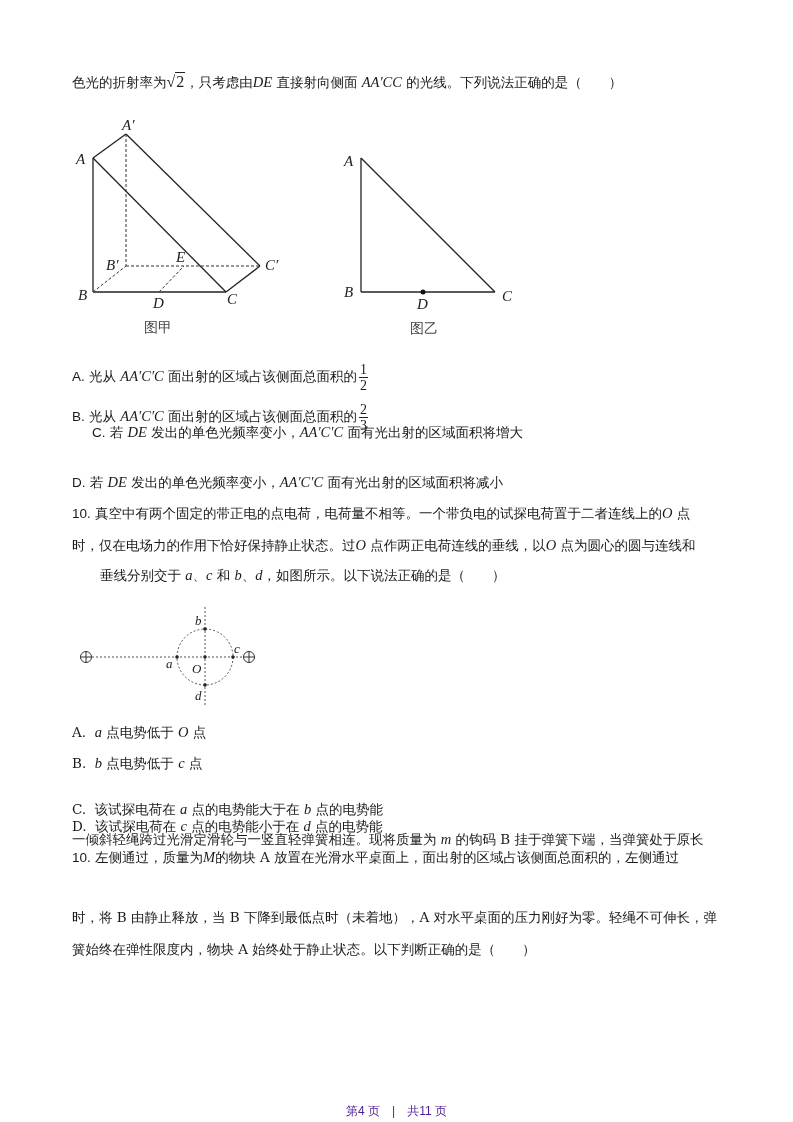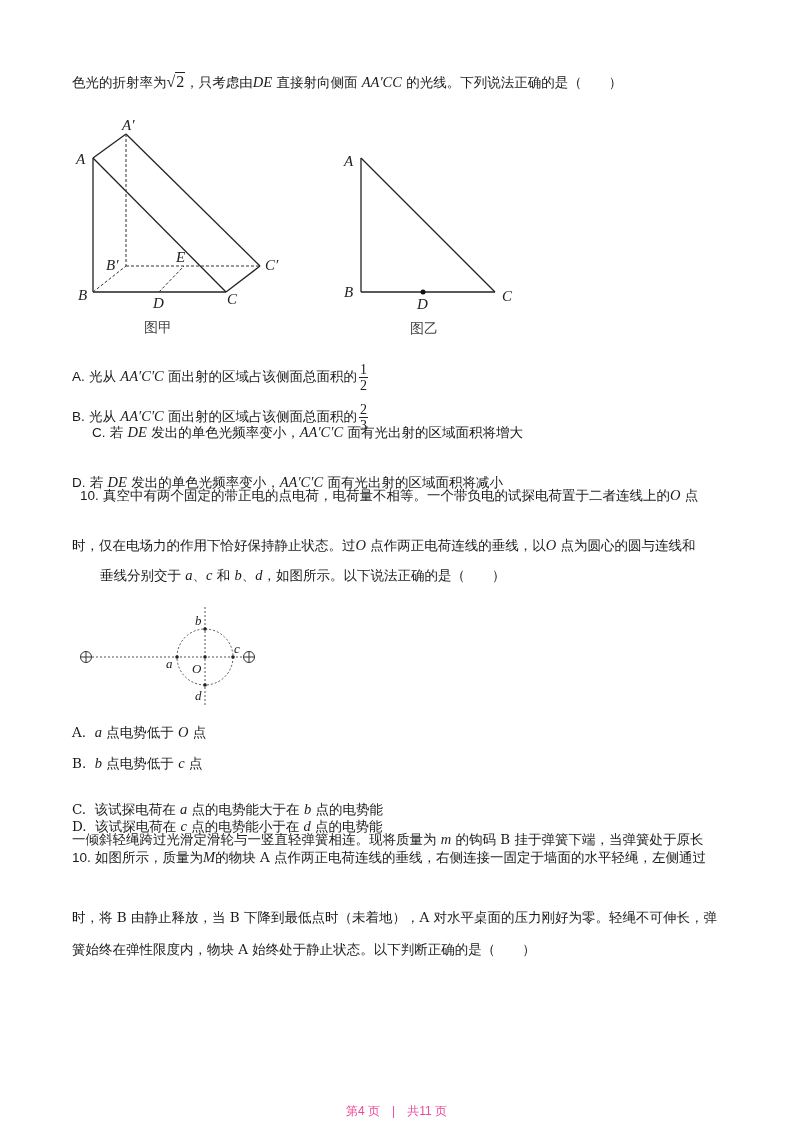--- a/index.html
+++ b/index.html
@@ -9,21 +9,21 @@
   .sans { font-family: "Liberation Sans", "DejaVu Sans", sans-serif; }
   i.m { font-family: "Liberation Serif", serif; font-style: italic; font-size: 14.5px; }
   .frac { display: inline-block; vertical-align: middle; text-align: center; font-family: "Liberation Serif", serif; font-size: 14px; line-height: 15px; margin-left: 2px; }
   .frac span { display: block; padding: 0 1px; }
   .frac .num { border-bottom: 1px solid #222; }
   .sqrt { font-family: "Liberation Serif", serif; font-size: 16px; }
   .sqrt .rad { border-top: 1px solid #222; padding: 0 1px; }
   svg text { font-family: "Liberation Serif", serif; font-style: italic; font-size: 15px; fill: #222; }
   svg text.cap { font-style: normal; font-family: "DejaVu Sans", sans-serif; font-size: 14px; fill: #444; }
   .footer { position: absolute; top: 1103px; left: 0; width: 793px; text-align: center;
-            font-family: "Liberation Sans", "DejaVu Sans", sans-serif; font-size: 12px; color: #ec4899; }
+            font-family: "Liberation Sans", "DejaVu Sans", sans-serif; font-size: 12px; color: #4c1d95; }
 </style>
 </head>
 <body>
 
 <div class="line" style="top:72px;">
   <span>色光的折射率为</span><span class="sqrt">√<span class="rad">2</span></span><span>，只考虑由</span><i class="m">DE</i> <span>直接射向侧面</span> <i class="m">AA′CC</i> <span>的光线。下列说法正确的是（　　）</span>
 </div>
 
 <svg style="position:absolute;left:60px;top:110px;" width="240" height="232" viewBox="0 0 240 232">
   <g stroke="#222" stroke-width="1.3" fill="none">
@@ -85,21 +85,21 @@
   <span>面有光出射的区域面积将增大</span>
 </div>
 <div class="line" style="top:472px;">
   <span class="sans">D.</span>
   <span>若</span>
   <i class="m">DE</i>
   <span>发出的单色光频率变小，</span><i class="m">AA′C′C</i>
   <span>面有光出射的区域面积将减小</span>
 </div>
 
-<div class="line" style="top:485px;margin-left:8px;">
+<div class="line" style="top:503px;">
   <span class="sans">10.</span>
   <span>真空中有两个固定的带正电的点电荷，电荷量不相等。一个带负电的试探电荷置于二者连线上的</span><i class="m">O</i> <span>点</span>
 </div>
 <div class="line" style="top:535px;">
   <span>时，仅在电场力的作用下恰好保持静止状态。过</span><i class="m">O</i> <span>点作两正电荷连线的垂线，以</span><i class="m">O</i> <span>点为圆心的圆与连线和</span>
 </div>
 <div class="line" style="top:565px;margin-left:28px;">
   <span>垂线分别交于</span> <i class="m">a</i><span>、</span><i class="m">c</i> <span>和</span> <i class="m">b</i><span>、</span><i class="m">d</i><span>，如图所示。以下说法正确的是（　　）</span>
 </div>
 
@@ -157,21 +157,21 @@
   <span>D.</span>&nbsp;
   <span>该试探电荷在</span>
   <i class="m">c</i>
   <span>点的电势能小于在</span>
   <i class="m">d</i>
   <span>点的电势能</span>
 </div>
 
 <div class="line" style="top:847px;">
   <span class="sans">10.</span>
-  <span>如图所示，质量为</span><i class="m">M</i><span>的物块 A 点作两正电荷连线的垂线，右侧连接一固定于墙面的水平轻绳，左侧通过</span>
+  <span>左侧通过，质量为</span><i class="m">M</i><span>的物块 A 放置在光滑水平桌面上，面出射的区域占该侧面总面积的，左侧通过</span>
 </div>
 <div class="line" style="top:829px;">
   <span>一倾斜轻绳跨过光滑定滑轮与一竖直轻弹簧相连。现将质量为</span> <i class="m">m</i> <span>的钩码 B 挂于弹簧下端，当弹簧处于原长</span>
 </div>
 <div class="line" style="top:907px;text-align:right;">
   <span>时，将 B 由静止释放，当 B 下降到最低点时（未着地），A 对水平桌面的压力刚好为零。轻绳不可伸长，弹</span>
 </div>
 <div class="line" style="top:939px;">
   <span>簧始终在弹性限度内，物块 A 始终处于静止状态。以下判断正确的是（　　）</span>
 </div>

